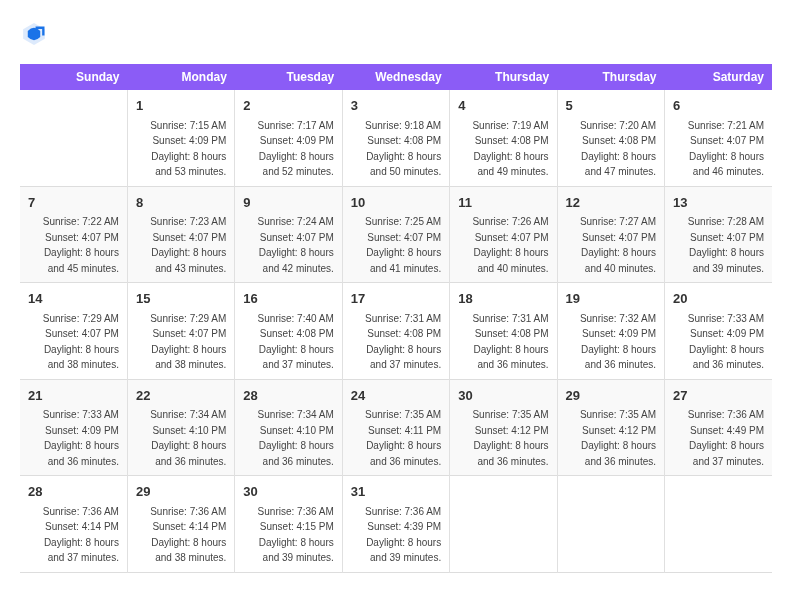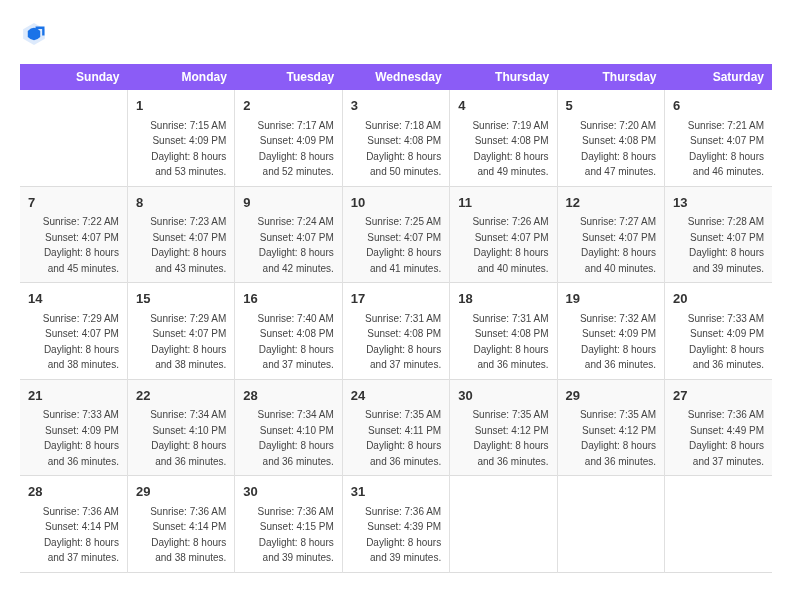--- a/index.html
+++ b/index.html
@@ -126,21 +126,21 @@
         <td>
           <span class="day-number">1</span>
           <div class="day-info"><span>Sunrise: 7:15 AM</span><br><span>Sunset: 4:09 PM</span><br><span>Daylight: 8 hours</span><br><span>and 53 minutes.</span></div>
         </td>
         <td>
           <span class="day-number">2</span>
           <div class="day-info"><span>Sunrise: 7:17 AM</span><br><span>Sunset: 4:09 PM</span><br><span>Daylight: 8 hours</span><br><span>and 52 minutes.</span></div>
         </td>
         <td>
           <span class="day-number">3</span>
-          <div class="day-info"><span>Sunrise: 7:18 AM</span><br><span>Sunset: 4:08 PM</span><br><span>Daylight: 8 hours</span><br><span>and 50 minutes.</span></div>
+          <div class="day-info"><span>Sunrise: 9:18 AM</span><br><span>Sunset: 4:08 PM</span><br><span>Daylight: 8 hours</span><br><span>and 50 minutes.</span></div>
         </td>
         <td>
           <span class="day-number">4</span>
           <div class="day-info"><span>Sunrise: 7:19 AM</span><br><span>Sunset: 4:08 PM</span><br><span>Daylight: 8 hours</span><br><span>and 49 minutes.</span></div>
         </td>
         <td>
           <span class="day-number">5</span>
           <div class="day-info"><span>Sunrise: 7:20 AM</span><br><span>Sunset: 4:08 PM</span><br><span>Daylight: 8 hours</span><br><span>and 47 minutes.</span></div>
         </td>
         <td>

